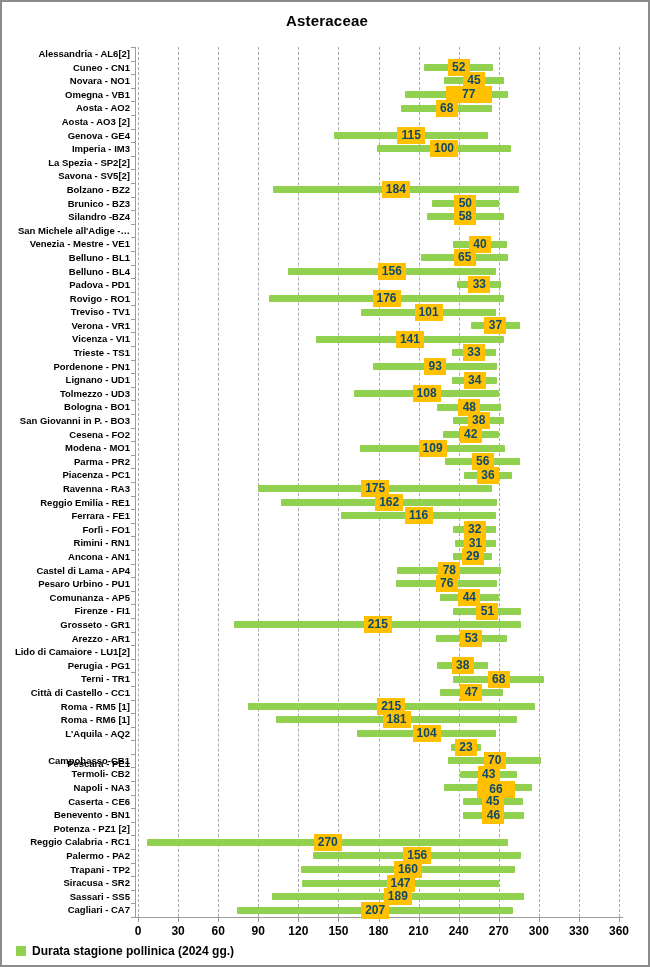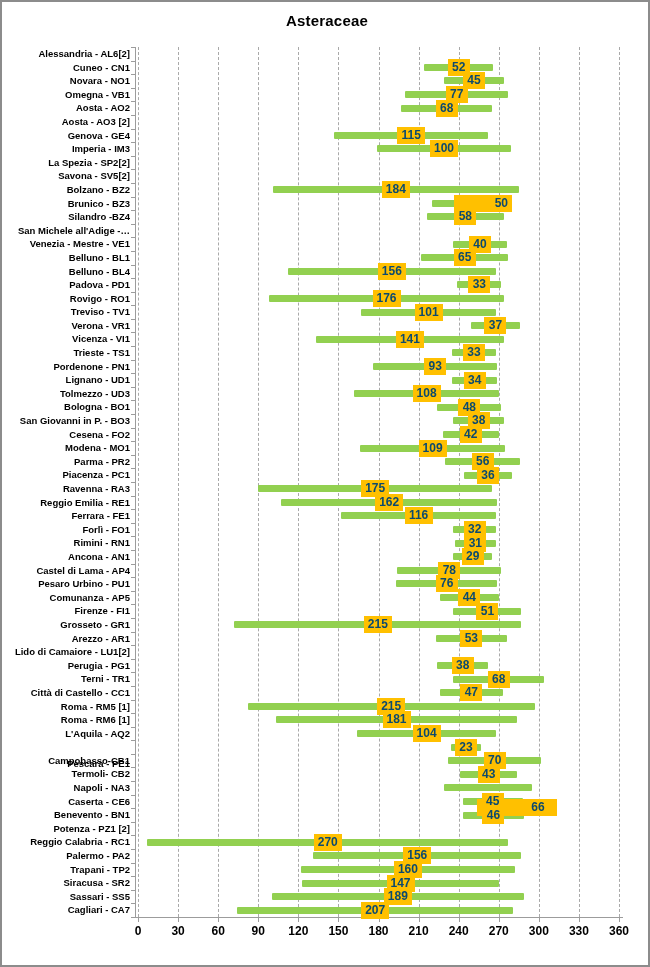--- a/index.html
+++ b/index.html
@@ -181,26 +181,26 @@
       <div class="bar" style="left: 324.675px; width: 60.125px; top: 750.953px;"></div>
       <div class="bar" style="left: 324.675px; width: 61.4611px; top: 764.547px;"></div>
       <div class="bar" style="left: 9.35278px; width: 360.75px; top: 791.734px;"></div>
       <div class="bar" style="left: 175.031px; width: 208.433px; top: 805.328px;"></div>
       <div class="bar" style="left: 163.006px; width: 213.778px; top: 818.922px;"></div>
       <div class="bar" style="left: 164.342px; width: 196.408px; top: 832.516px;"></div>
       <div class="bar" style="left: 133.611px; width: 252.525px; top: 846.109px;"></div>
       <div class="bar" style="left: 98.8722px; width: 276.575px; top: 859.703px;"></div>
       <div class="dlabel" style="width: 22px; left: 309.667px; top: 11.8906px;">52</div>
       <div class="dlabel" style="width: 22px; left: 325.032px; top: 25.4844px;">45</div>
-      <div class="dlabel" style="width: 22px; left: 307.662px; top: 39.0781px;">77</div>
+      <div class="dlabel" style="width: 46px; left: 307.662px; top: 39.0781px;">77</div>
       <div class="dlabel" style="width: 22px; left: 297.642px; top: 52.6719px;">68</div>
       <div class="dlabel" style="width: 28px; left: 259.235px; top: 79.8594px;">115</div>
       <div class="dlabel" style="width: 28px; left: 291.969px; top: 93.4531px;">100</div>
       <div class="dlabel" style="width: 28px; left: 243.869px; top: 134.234px;">184</div>
-      <div class="dlabel" style="width: 22px; left: 316.347px; top: 147.828px; padding-left: 36px;">50</div>
+      <div class="dlabel" style="width: 22px; left: 316.347px; top: 147.828px;">50</div>
       <div class="dlabel" style="width: 22px; left: 316.347px; top: 161.422px;">58</div>
       <div class="dlabel" style="width: 22px; left: 331.044px; top: 188.609px;">40</div>
       <div class="dlabel" style="width: 22px; left: 315.679px; top: 202.203px;">65</div>
       <div class="dlabel" style="width: 28px; left: 239.861px; top: 215.797px;">156</div>
       <div class="dlabel" style="width: 22px; left: 330.376px; top: 229.391px;">33</div>
       <div class="dlabel" style="width: 28px; left: 234.517px; top: 242.984px;">176</div>
       <div class="dlabel" style="width: 28px; left: 276.604px; top: 256.578px;">101</div>
       <div class="dlabel" style="width: 22px; left: 346.41px; top: 270.172px;">37</div>
       <div class="dlabel" style="width: 28px; left: 257.899px; top: 283.766px;">141</div>
       <div class="dlabel" style="width: 22px; left: 325.032px; top: 297.359px;">33</div>
@@ -227,21 +227,21 @@
       <div class="dlabel" style="width: 22px; left: 322.36px; top: 582.828px;">53</div>
       <div class="dlabel" style="width: 22px; left: 313.675px; top: 610.016px;">38</div>
       <div class="dlabel" style="width: 22px; left: 349.75px; top: 623.609px;">68</div>
       <div class="dlabel" style="width: 22px; left: 322.36px; top: 637.203px;">47</div>
       <div class="dlabel" style="width: 28px; left: 239.193px; top: 650.797px;">215</div>
       <div class="dlabel" style="width: 28px; left: 244.537px; top: 664.391px;">181</div>
       <div class="dlabel" style="width: 28px; left: 274.6px; top: 677.984px;">104</div>
       <div class="dlabel" style="width: 22px; left: 317.015px; top: 691.578px;">23</div>
       <div class="dlabel" style="width: 22px; left: 345.742px; top: 705.172px;">70</div>
       <div class="dlabel" style="width: 22px; left: 339.729px; top: 718.766px;">43</div>
-      <div class="dlabel" style="width: 38px; left: 339.061px; top: 752px; padding-left: 42px;">66</div>
+      <div class="dlabel" style="width: 38px; left: 339.061px; top: 734px;">66</div>
       <div class="dlabel" style="width: 22px; left: 343.738px; top: 745.953px;">45</div>
       <div class="dlabel" style="width: 22px; left: 344.406px; top: 759.547px;">46</div>
       <div class="dlabel" style="width: 28px; left: 175.728px; top: 786.734px;">270</div>
       <div class="dlabel" style="width: 28px; left: 265.247px; top: 800.328px;">156</div>
       <div class="dlabel" style="width: 28px; left: 255.894px; top: 813.922px;">160</div>
       <div class="dlabel" style="width: 28px; left: 248.546px; top: 827.516px;">147</div>
       <div class="dlabel" style="width: 28px; left: 245.874px; top: 841.109px;">189</div>
       <div class="dlabel" style="width: 28px; left: 223.16px; top: 854.703px;">207</div>
     </div>
   <div id="xticks">
@@ -252,20 +252,24 @@
       <div class="xtick-label" style="left: 279.333px;">120</div>
       <div class="xtick-label" style="left: 319.417px;">150</div>
       <div class="xtick-label" style="left: 359.5px;">180</div>
       <div class="xtick-label" style="left: 399.583px;">210</div>
       <div class="xtick-label" style="left: 439.667px;">240</div>
       <div class="xtick-label" style="left: 479.75px;">270</div>
       <div class="xtick-label" style="left: 519.833px;">300</div>
       <div class="xtick-label" style="left: 559.917px;">330</div>
       <div class="xtick-label" style="left: 600px;">360</div>
     </div>
+  <div id="legend">
+    <span class="swatch"></span>
+    <span>Durata stagione pollinica (2024 gg.)</span>
+  </div>
 <div class="tickmark" style="left: 136px;"></div>
     <div class="tickmark" style="left: 176.083px;"></div>
     <div class="tickmark" style="left: 216.167px;"></div>
     <div class="tickmark" style="left: 256.25px;"></div>
     <div class="tickmark" style="left: 296.333px;"></div>
     <div class="tickmark" style="left: 336.417px;"></div>
     <div class="tickmark" style="left: 376.5px;"></div>
     <div class="tickmark" style="left: 416.583px;"></div>
     <div class="tickmark" style="left: 456.667px;"></div>
     <div class="tickmark" style="left: 496.75px;"></div>

